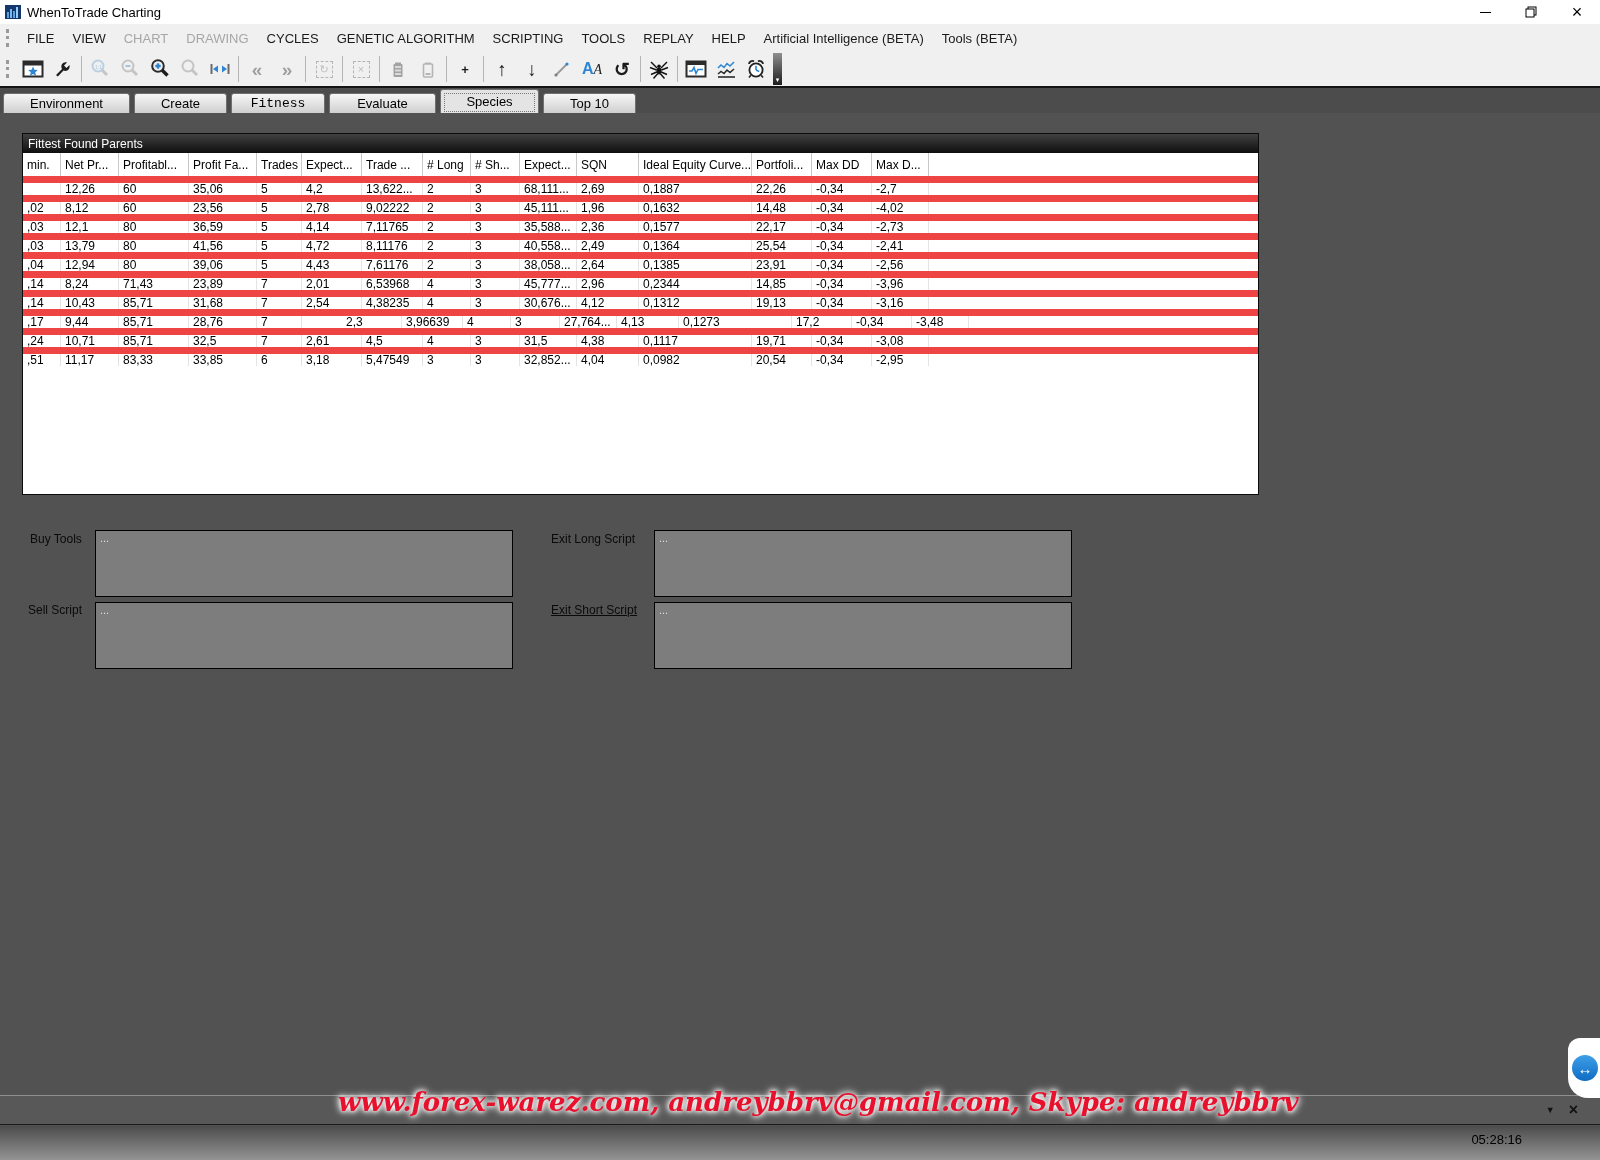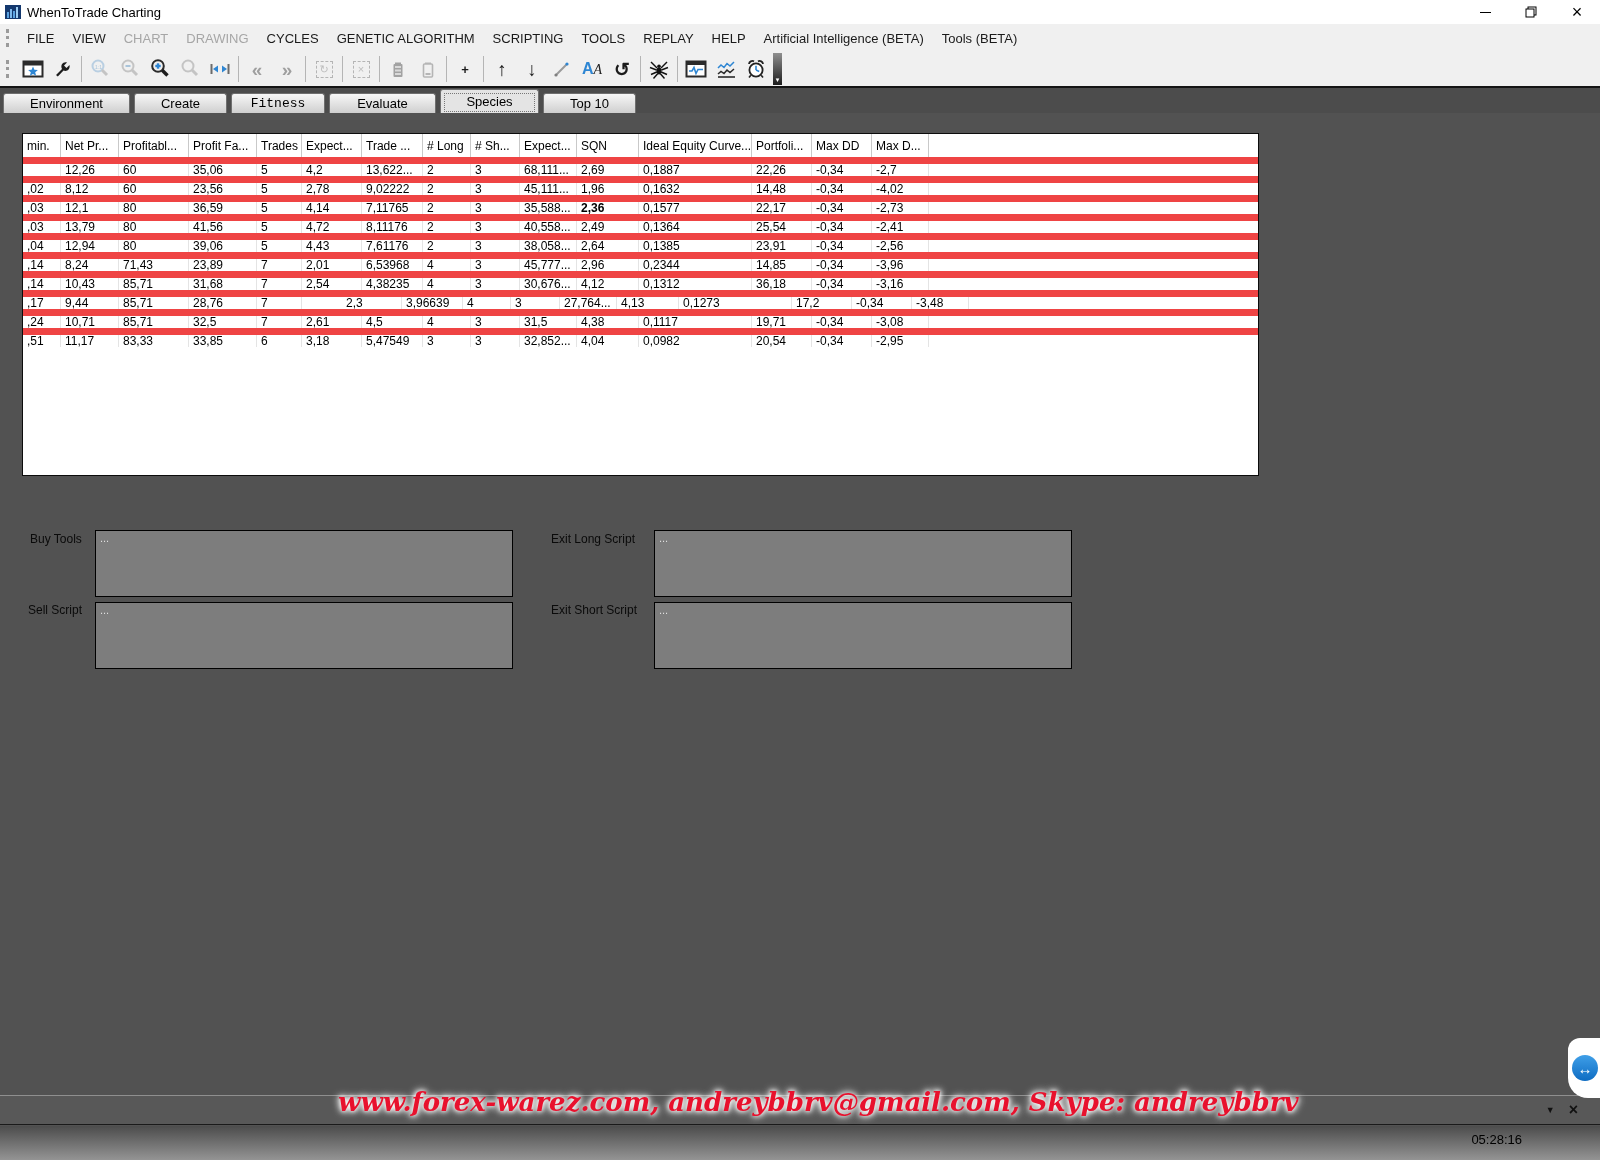--- a/index.html
+++ b/index.html
@@ -330,20 +330,23 @@
     </div>
     <div class="tab active" style="width: 99px;">
       <span>Species</span>
     </div>
     <div class="tab" style="width: 93px;">
       <span>Top 10</span>
     </div>
   </div>
 
 <div class="panel">
+  <div class="panel-h">
+    <span>Fittest Found Parents</span>
+  </div>
   <div class="tablewrap">
     <div class="thead">
         <div class="th" style="width: 38px;">min.</div>
         <div class="th" style="width: 58px;">Net Pr...</div>
         <div class="th" style="width: 70px;">Profitabl...</div>
         <div class="th" style="width: 68px;">Profit Fa...</div>
         <div class="th" style="width: 45px;">Trades</div>
         <div class="th" style="width: 60px;">Expect...</div>
         <div class="th" style="width: 61px;">Trade ...</div>
         <div class="th" style="width: 48px;"># Long</div>
@@ -397,21 +400,21 @@
           <div class="td" style="width: 38px;">,03</div>
           <div class="td" style="width: 58px;">12,1</div>
           <div class="td" style="width: 70px;">80</div>
           <div class="td" style="width: 68px;">36,59</div>
           <div class="td" style="width: 45px;">5</div>
           <div class="td" style="width: 60px;">4,14</div>
           <div class="td" style="width: 61px;">7,11765</div>
           <div class="td" style="width: 48px;">2</div>
           <div class="td" style="width: 49px;">3</div>
           <div class="td" style="width: 57px;">35,588...</div>
-          <div class="td" style="width: 62px; font-weight: bold;">2,36</div>
+          <div class="td" style="width: 62px;">2,36</div>
           <div class="td" style="width: 113px;">0,1577</div>
           <div class="td" style="width: 60px;">22,17</div>
           <div class="td" style="width: 60px;">-0,34</div>
           <div class="td" style="width: 57px;">-2,73</div>
           <div class="td fill"></div>
         </div>
         <div class="trow">
           <div class="td" style="width: 38px;">,03</div>
           <div class="td" style="width: 58px;">13,79</div>
           <div class="td" style="width: 70px;">80</div>
@@ -471,21 +474,21 @@
           <div class="td" style="width: 70px;">85,71</div>
           <div class="td" style="width: 68px;">31,68</div>
           <div class="td" style="width: 45px;">7</div>
           <div class="td" style="width: 60px;">2,54</div>
           <div class="td" style="width: 61px;">4,38235</div>
           <div class="td" style="width: 48px;">4</div>
           <div class="td" style="width: 49px;">3</div>
           <div class="td" style="width: 57px;">30,676...</div>
           <div class="td" style="width: 62px;">4,12</div>
           <div class="td" style="width: 113px;">0,1312</div>
-          <div class="td" style="width: 60px;">36,18</div>
+          <div class="td" style="width: 60px;">19,13</div>
           <div class="td" style="width: 60px;">-0,34</div>
           <div class="td" style="width: 57px;">-3,16</div>
           <div class="td fill"></div>
         </div>
         <div class="trow">
           <div class="td" style="width: 38px;">,17</div>
           <div class="td" style="width: 58px;">9,44</div>
           <div class="td" style="width: 70px;">85,71</div>
           <div class="td" style="width: 68px;">28,76</div>
           <div class="td" style="width: 45px;">7</div>
@@ -543,21 +546,21 @@
 
 <div class="script-label" style="left:30px; top:532px;">Buy Tools</div>
 <div class="script-box" style="left:95px; top:530px;"><span>...</span></div>
 
 <div class="script-label" style="left:28px; top:603px;">Sell Script</div>
 <div class="script-box" style="left:95px; top:602px;"><span>...</span></div>
 
 <div class="script-label" style="left:551px; top:532px;">Exit Long Script</div>
 <div class="script-box" style="left:654px; top:530px;"><span>...</span></div>
 
-<div class="script-label" style="left:551px; top:603px;">Exit Short Script</div>
+<div class="script-label" style="left:551px; top:603px;text-decoration:underline;">Exit Short Script</div>
 <div class="script-box" style="left:654px; top:602px;"><span>...</span></div>
 
 <div class="bstrip">
   <div class="bstrip-controls">
     <span class="bctrl-arrow">▼</span>
     <span class="bctrl-close">×</span>
   </div>
 </div>
 
 <div class="statusbar">

